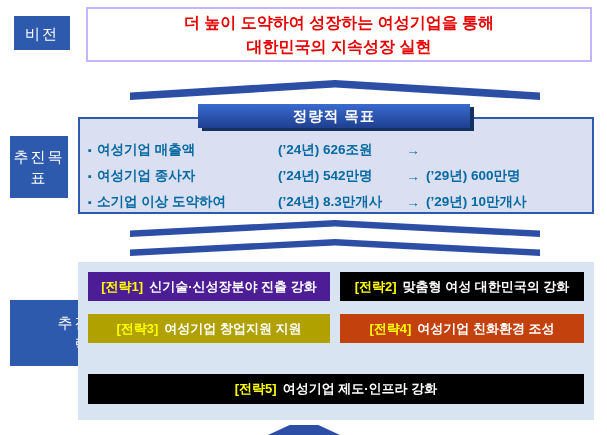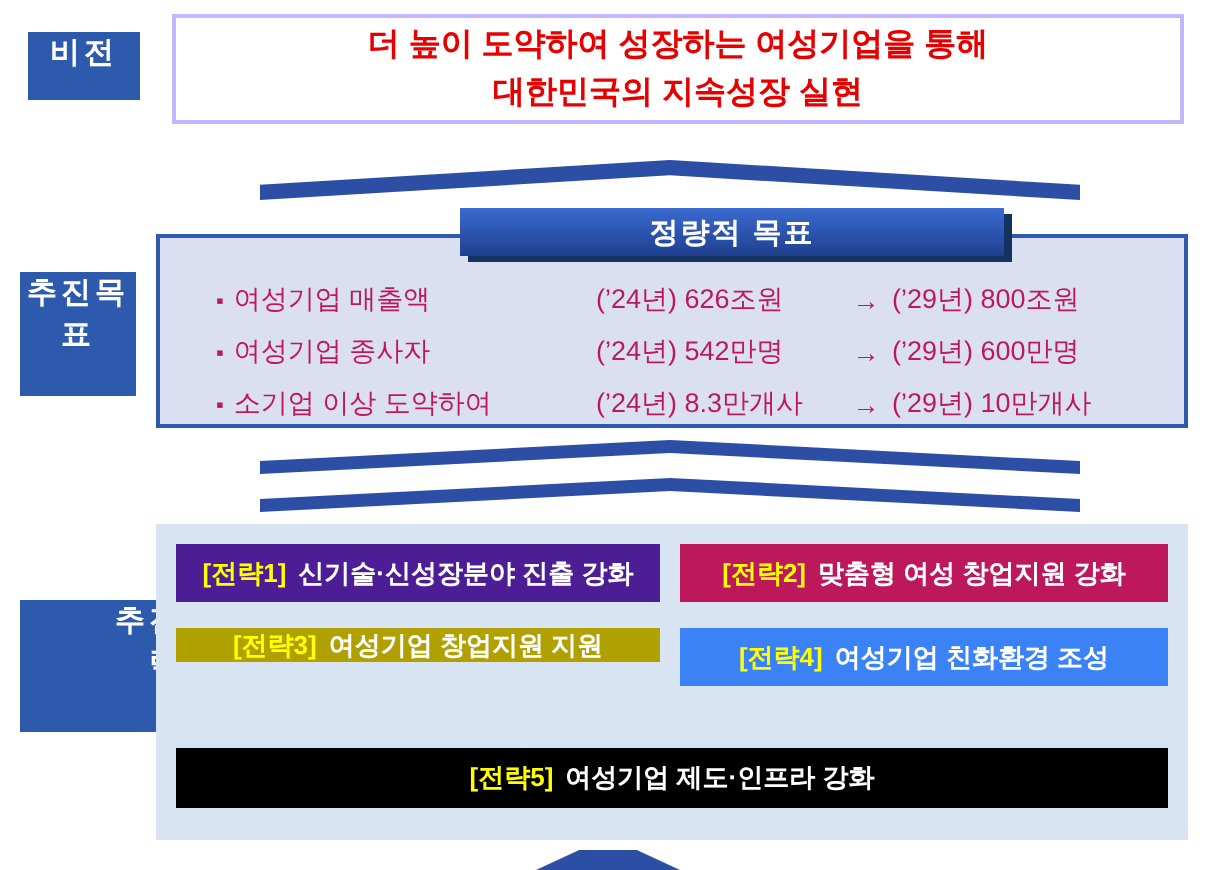--- a/index.html
+++ b/index.html
@@ -2,22 +2,22 @@
 <html><head>
 <meta charset="utf-8">
 <style>
   html,body{margin:0;padding:0;background:#fff;}
   .canvas{
     position:relative;width:607px;height:435px;background:#ffffff;overflow:hidden;
     font-family:"Liberation Sans","DejaVu Sans",sans-serif;
   }
   
   .side-label{
-    position:absolute;background:#2e5aad;color:#ffffff;font-weight:bold;
-    display:flex;flex-direction:column;align-items:center;justify-content:flex-start;
+    position:absolute;background:#2e5aad;color:#ffffff;font-weight:normal;
+    display:flex;flex-direction:column;align-items:center;justify-content:center;
     font-size:15px;line-height:1.4;letter-spacing:2px;text-align:center;
   }
   .label-vision{left:14px;top:16px;width:56px;height:34px;}
   .label-goals{left:10px;top:136px;width:58px;height:62px;}
   .label-strategy{left:10px;top:300px;width:58px;height:66px;padding-left:44px;}
 
   
   .vision-box{
     position:absolute;left:86px;top:7px;width:506px;height:55px;box-sizing:border-box;
     border:2px solid #c4b5fd;background:#ffffff;color:#e60000;
@@ -37,42 +37,42 @@
     position:absolute;left:268px;top:425px;width:72px;height:10px;background:#2c4fa5;
     clip-path:polygon(30% 0,70% 0,100% 100%,0 100%);
   }
 
   
   .goals-header{
     position:absolute;left:198px;top:104px;width:272px;height:24px;z-index:3;
     background:linear-gradient(180deg,#3a6bd0 0%,#1f3f8f 100%);
     box-shadow:4px 3px 0 #14325f;
     color:#ffffff;font-weight:bold;font-size:14.5px;
-    display:flex;align-items:center;justify-content:center;letter-spacing:1px;margin-left:32px;
+    display:flex;align-items:center;justify-content:center;letter-spacing:1px;
   }
   .goals-box{
     position:absolute;left:78px;top:117px;width:516px;height:97px;box-sizing:border-box;
     background:#dadff2;border:2px solid #2e5aad;padding-top:18px;z-index:1;
   }
   .goal-row{
     display:grid;grid-template-columns:190px 122px 26px auto;align-items:center;
-    height:26px;padding-left:28px;font-weight:normal;font-size:13.5px;color:#be185d;
+    height:26px;padding-left:8px;font-weight:bold;font-size:13.5px;color:#0369a1;
   }
   .goal-name .bullet{font-size:11px;margin-right:5px;}
   .goal-arrow{text-align:center;}
 
   
   .strategy-panel{position:absolute;left:78px;top:262px;width:516px;height:158px;background:#d8e4f2;}
   .strat-box{
     position:absolute;display:flex;align-items:center;justify-content:center;gap:6px;
     color:#ffffff;font-weight:bold;font-size:13px;white-space:nowrap;
   }
   .strat-1{left:88px;top:272px;width:242px;height:29px;}
   .strat-2{left:340px;top:272px;width:244px;height:29px;}
-  .strat-3{left:88px;top:314px;width:242px;height:17px;}
+  .strat-3{left:88px;top:314px;width:242px;height:29px;}
   .strat-4{left:340px;top:314px;width:244px;height:29px;}
   .strat-5{left:88px;top:374px;width:496px;height:30px;}
 </style>
 </head>
 <body>
 
 <div class="canvas">
 
   <div class="side-label label-vision">
     <div>비전</div>
@@ -91,21 +91,20 @@
 
   <div class="goals-header">
     <span>정량적 목표</span>
   </div>
 
   <div class="goals-box">
     <div class="goal-row">
       <span class="goal-name"><span class="bullet">▪</span><span>여성기업 매출액</span></span>
       <span class="goal-from">(’24년) 626조원</span>
       <span class="goal-arrow">→</span>
-      <span class="goal-to">(’29년) 800조원</span>
     </div>
     <div class="goal-row">
       <span class="goal-name"><span class="bullet">▪</span><span>여성기업 종사자</span></span>
       <span class="goal-from">(’24년) 542만명</span>
       <span class="goal-arrow">→</span>
       <span class="goal-to">(’29년) 600만명</span>
     </div>
     <div class="goal-row">
       <span class="goal-name"><span class="bullet">▪</span><span>소기업 이상 도약하여</span></span>
       <span class="goal-from">(’24년) 8.3만개사</span>
@@ -121,29 +120,29 @@
     <div>추진전</div>
     <div>략</div>
   </div>
 
   <div class="strategy-panel"></div>
 
   <div class="strat-box strat-1" style="background-color: #4c1d95;">
     <span class="strat-tag" style="color: rgb(255, 255, 0);">[전략1]</span>
     <span class="strat-text">신기술·신성장분야 진출 강화</span>
   </div>
-  <div class="strat-box strat-2" style="background-color: #be185d;">
+  <div class="strat-box strat-2" style="background-color: #000000;">
     <span class="strat-tag" style="color: rgb(255, 255, 0);">[전략2]</span>
-    <span class="strat-text">맞춤형 여성 창업지원 강화</span>
+    <span class="strat-text">맞춤형 여성 대한민국의 강화</span>
   </div>
   <div class="strat-box strat-3" style="background-color: rgb(176, 160, 0);">
     <span class="strat-tag" style="color: rgb(255, 255, 0);">[전략3]</span>
     <span class="strat-text">여성기업 창업지원 지원</span>
   </div>
-  <div class="strat-box strat-4" style="background-color: #3b82f6;">
+  <div class="strat-box strat-4" style="background-color: #c2410c;">
     <span class="strat-tag" style="color: rgb(255, 255, 0);">[전략4]</span>
     <span class="strat-text">여성기업 친화환경 조성</span>
   </div>
   <div class="strat-box strat-5" style="background-color: #000000;">
     <span class="strat-tag" style="color: rgb(255, 255, 0);">[전략5]</span>
     <span class="strat-text">여성기업 제도·인프라 강화</span>
   </div>
 
   <div class="chev-bottom"></div>
 

